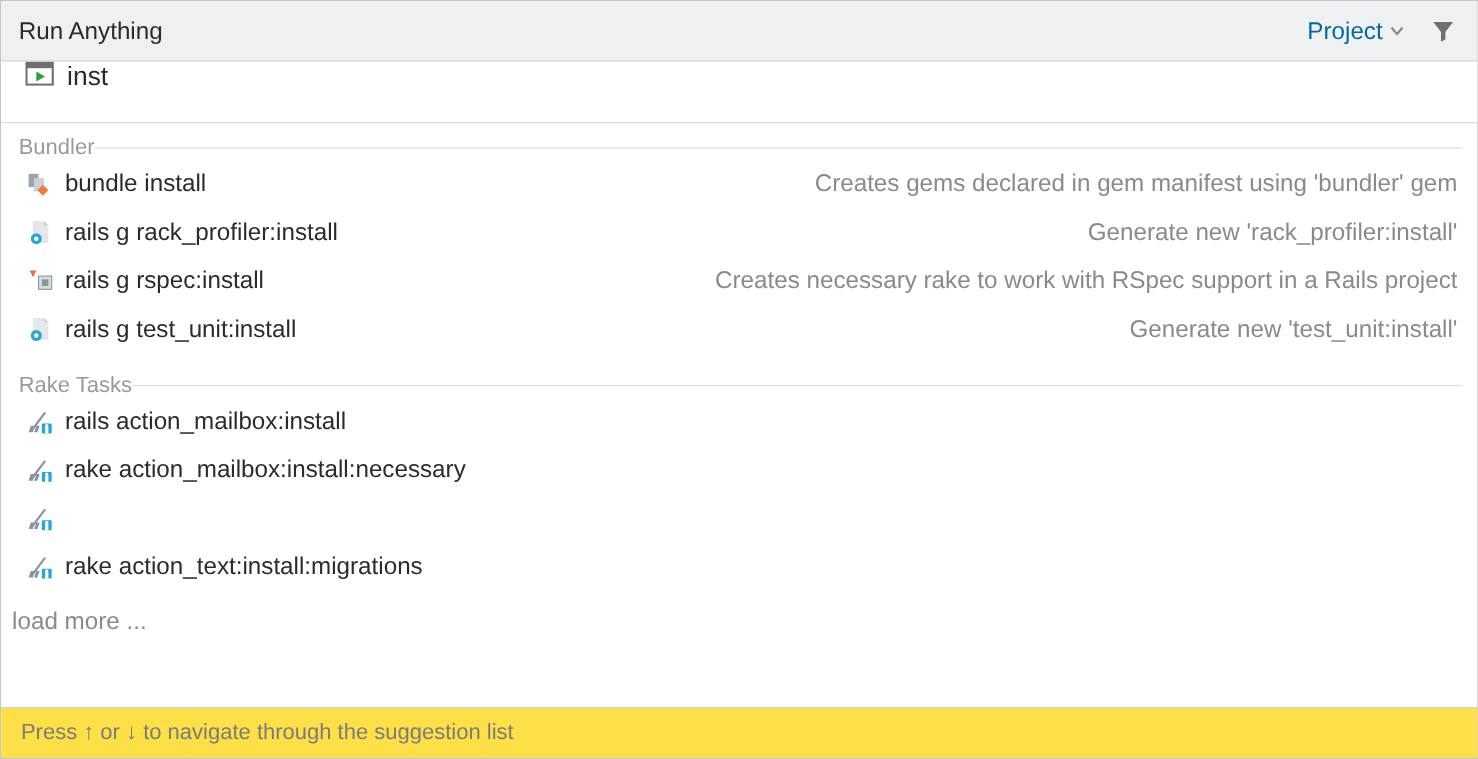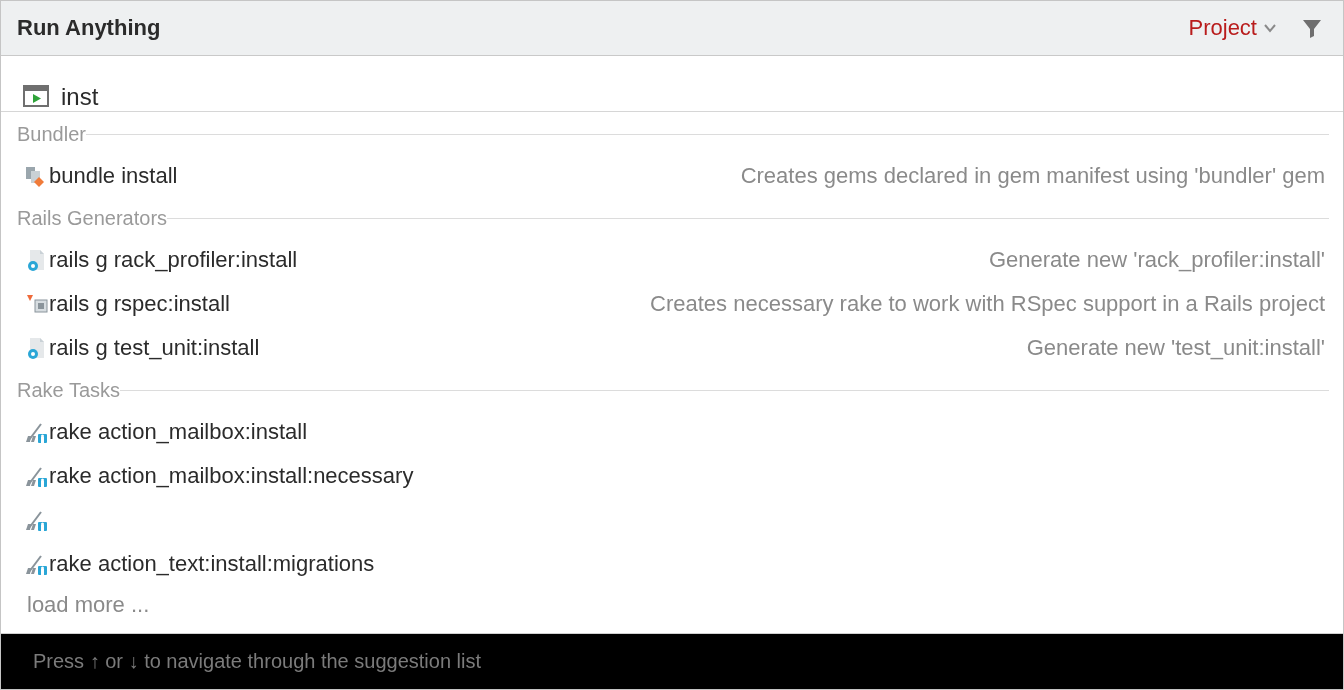--- a/index.html
+++ b/index.html
@@ -13,36 +13,36 @@
   .titlebar {
     height: 55px;
     background: #eef0f1;
     border-bottom: 1px solid #c9c9c9;
     display: flex; align-items: center;
     padding: 0 14px 0 16px;
     gap: 12px;
   }
   .title {
     font-size: 22px;
-    font-weight: 700;
+    font-weight: 400;
     color: #2b2b2b;
     flex: 0 0 auto;
   }
   .title-spacer { flex: 1 1 auto; }
   .scope-button {
     display: flex; align-items: center; gap: 6px;
-    font-size: 22px; color:#b91c1c;
+    font-size: 22px; color:#0369a1;
     cursor: pointer;
     padding: 4px 6px;
   }
   .chev { display:inline-block; }
   .filter-btn { display:flex; align-items:center; justify-content:center; width:34px; height:34px; cursor:pointer; }
   .searchbar {
     height: 56px;
-    display: flex; align-items: flex-end;
+    display: flex; align-items: flex-start;
     padding: 0 22px;
     border-bottom: 1px solid #d6d6d6;
     background: #fff;
   }
   .run-icon { flex: 0 0 auto; margin-right: 12px; }
   .search-input {
     flex: 1 1 auto;
     border: none; outline: none;
     font-size: 24px;
     color: #2b2b2b;
@@ -57,43 +57,44 @@
   }
   .group-label {
     display: flex; align-items: center;
     color: #9a9a9a;
     font-size: 20px;
     padding: 4px 14px 4px 16px;
     height: 40px;
   }
   .group-label .line { flex:1 1 auto; height:1px; background:#dcdcdc; }
   .item {
-    display: flex; align-items: center;
+    display: flex; 
+    gap: 10px;
     padding: 0 18px 0 22px;
     height: 44px;
     cursor: pointer;
     font-size: 22px;
     color: #2b2b2b;
   }
   .item .label { flex: 0 0 auto; }
   .item .spacer { flex: 1 1 auto; }
   .item .desc { color:#8a8a8a; font-size: 22px; text-align:right; white-space:nowrap; overflow:hidden; text-overflow:ellipsis; }
   .icon-slot { width:26px; height:26px; flex:0 0 auto; display:flex; align-items:center; justify-content:center; }
   .load-more {
-    padding: 6px 18px 6px 26px;
+    padding: 6px 18px 6px 10px;
     font-size: 22px;
     color: #8a8a8a;
     cursor: pointer;
   }
   .footer {
-    height: 56px;
-    background:#000000;
+    height: 46px;
+    background:#fde047;
     border-top:1px solid #d0d0d0;
     display:flex; align-items:center;
-    padding: 0 32px;
+    padding: 0 18px;
     font-size: 20px;
     color:#7b7b7b;
   }
 </style>
 </head>
 <body>
 
 <div class="window">
 
   <div class="titlebar">
@@ -137,24 +138,20 @@
           <rect x="2" y="3" width="9" height="12" fill="#9aa6ad"></rect>
           <rect x="7" y="7" width="9" height="12" fill="#c9d1d6"></rect>
           <path d="M15 13 L20 18 L15 23 L10 18 Z" fill="#f07b3a"></path>
         </svg>
       </span>
       <span class="label">bundle install</span>
       <span class="spacer"></span>
       <span class="desc">Creates gems declared in gem manifest using 'bundler' gem</span>
     </div>
 
-    <div class="group-label">
-      <span>Rails Generators</span>
-      <div class="line"></div>
-    </div>
     <div class="item">
       <span class="icon-slot">
         <svg width="24" height="24" viewBox="0 0 24 24">
           <path d="M6 2 H16 L20 6 V22 H6 Z" fill="#e5e8ea"></path>
           <path d="M16 2 V6 H20" fill="#c9d1d6"></path>
           <circle cx="9" cy="18" r="5" fill="#2aa6d6"></circle>
           <circle cx="9" cy="18" r="2" fill="#fff"></circle>
         </svg>
       </span>
       <span class="label">rails g rack_profiler:install</span>
@@ -194,21 +191,21 @@
     <div class="item">
       <span class="icon-slot">
         <svg width="24" height="24" viewBox="0 0 24 24">
           <line x1="5" y1="20" x2="17" y2="4" stroke="#8a949b" stroke-width="2"></line>
           <path d="M2 22 L4 16 L7 16 L6 22 M7 22 L9 16 L12 16 L10 22" fill="#8a949b"></path>
           <rect x="14" y="14" width="9" height="9" rx="1" fill="#2aa6d6"></rect>
           <rect x="17" y="17" width="3" height="6" fill="#fff"></rect>
           <circle cx="18.5" cy="16" r="1.5" fill="#fff"></circle>
         </svg>
       </span>
-      <span class="label">rake action_mailbox:install</span>
+      <span class="label">rails action_mailbox:install</span>
       <span class="spacer"></span>
       <span class="desc"></span>
     </div>
     <div class="item">
       <span class="icon-slot">
         <svg width="24" height="24" viewBox="0 0 24 24">
           <line x1="5" y1="20" x2="17" y2="4" stroke="#8a949b" stroke-width="2"></line>
           <path d="M2 22 L4 16 L7 16 L6 22 M7 22 L9 16 L12 16 L10 22" fill="#8a949b"></path>
           <rect x="14" y="14" width="9" height="9" rx="1" fill="#2aa6d6"></rect>
           <rect x="17" y="17" width="3" height="6" fill="#fff"></rect>

